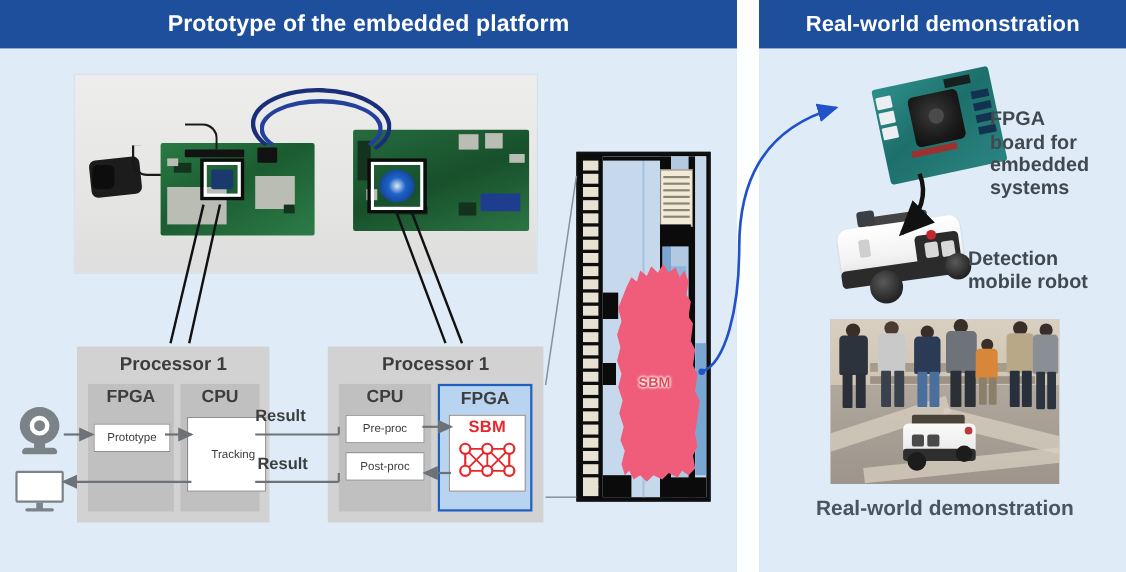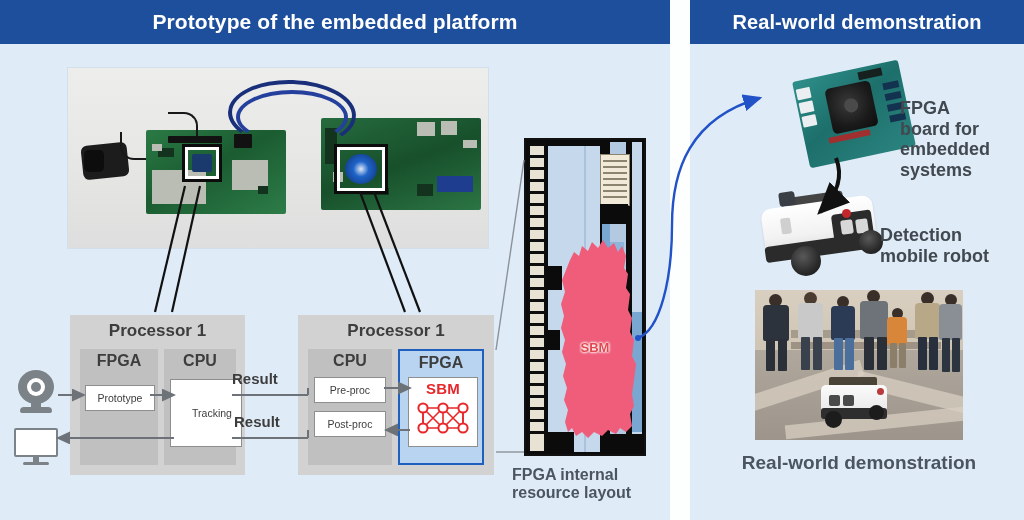--- a/index.html
+++ b/index.html
@@ -328,22 +328,20 @@
           L66,101 L70,110 L74,104 L78,114 L76,126 L80,132 L78,146 L82,152 L80,168
           L84,176 L82,190 L86,198 L84,214 L88,222 L86,238 L84,252 L86,264 L82,272
           L84,284 L78,290 L72,286 L68,292 L60,288 L54,294 L46,290 L40,296 L34,290
           L28,294 L24,286 L20,290 L17,280 L20,268 L16,258 L19,246 L15,234 L18,222
           L14,210 L17,198 L13,186 L16,174 L13,162 L17,150 L14,138 L18,128 Z"></path>
       </svg>
       <div class="fl-sbm-text" style="top:198px;">SBM</div>
     </div>
   </div>
 
-  <div class="caption" style="left:512px;top:466px;width:150px;font-size:16px;text-align:left;">FPGA internal
-resource layout</div>
 
 
   <div id="fpga-board">
     <div class="pcb"></div>
     <div class="pcb-conn" style="left:2px;top:8px;width:14px;height:11px;"></div>
     <div class="pcb-conn" style="left:2px;top:22px;width:14px;height:11px;"></div>
     <div class="pcb-conn" style="left:2px;top:36px;width:14px;height:11px;"></div>
     <div class="pcb-fan"></div>
     <div class="pcb-fanhub"></div>
     <div class="pcb-slot" style="left:88px;top:20px;width:16px;height:7px;"></div>

